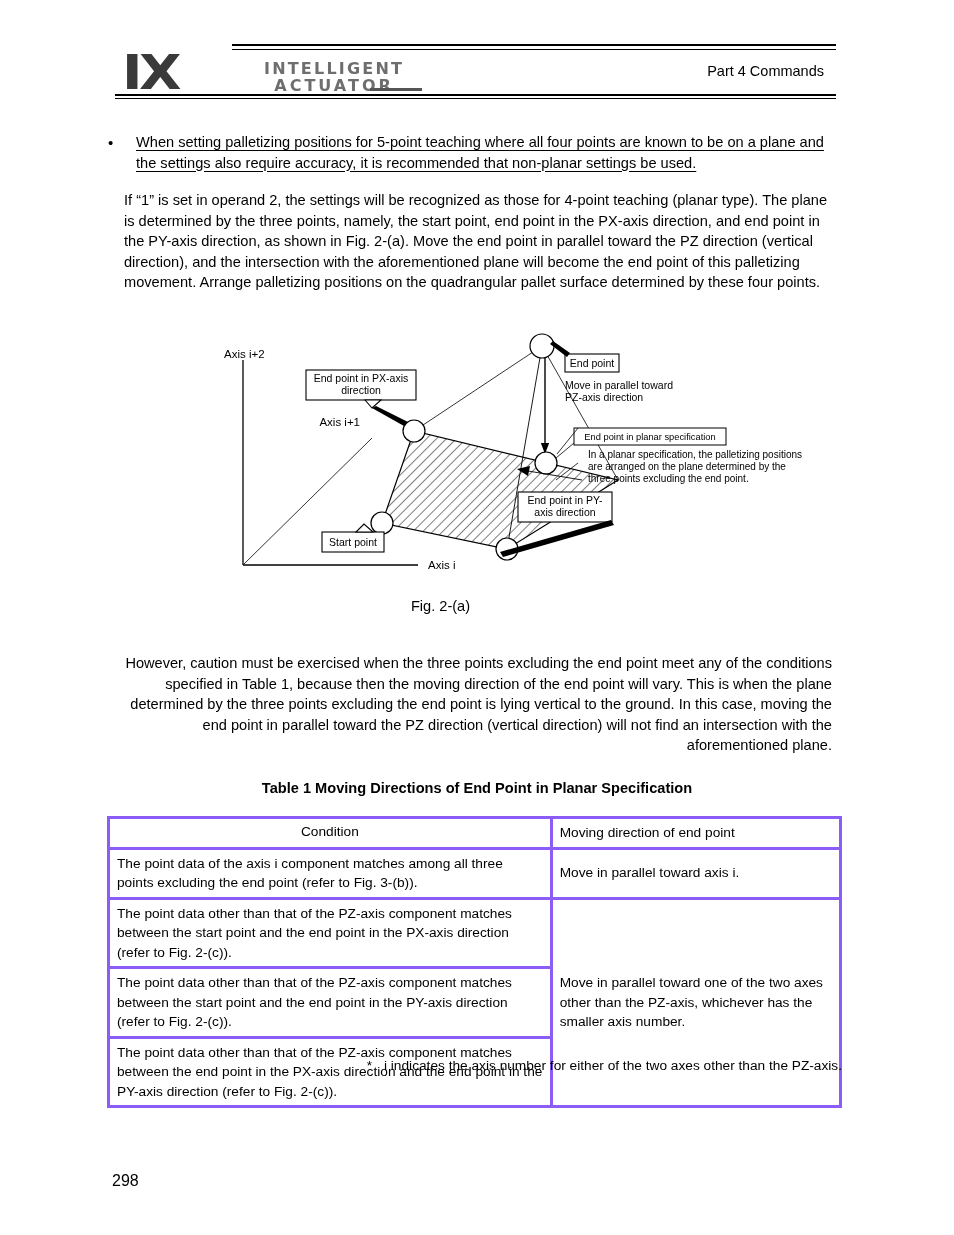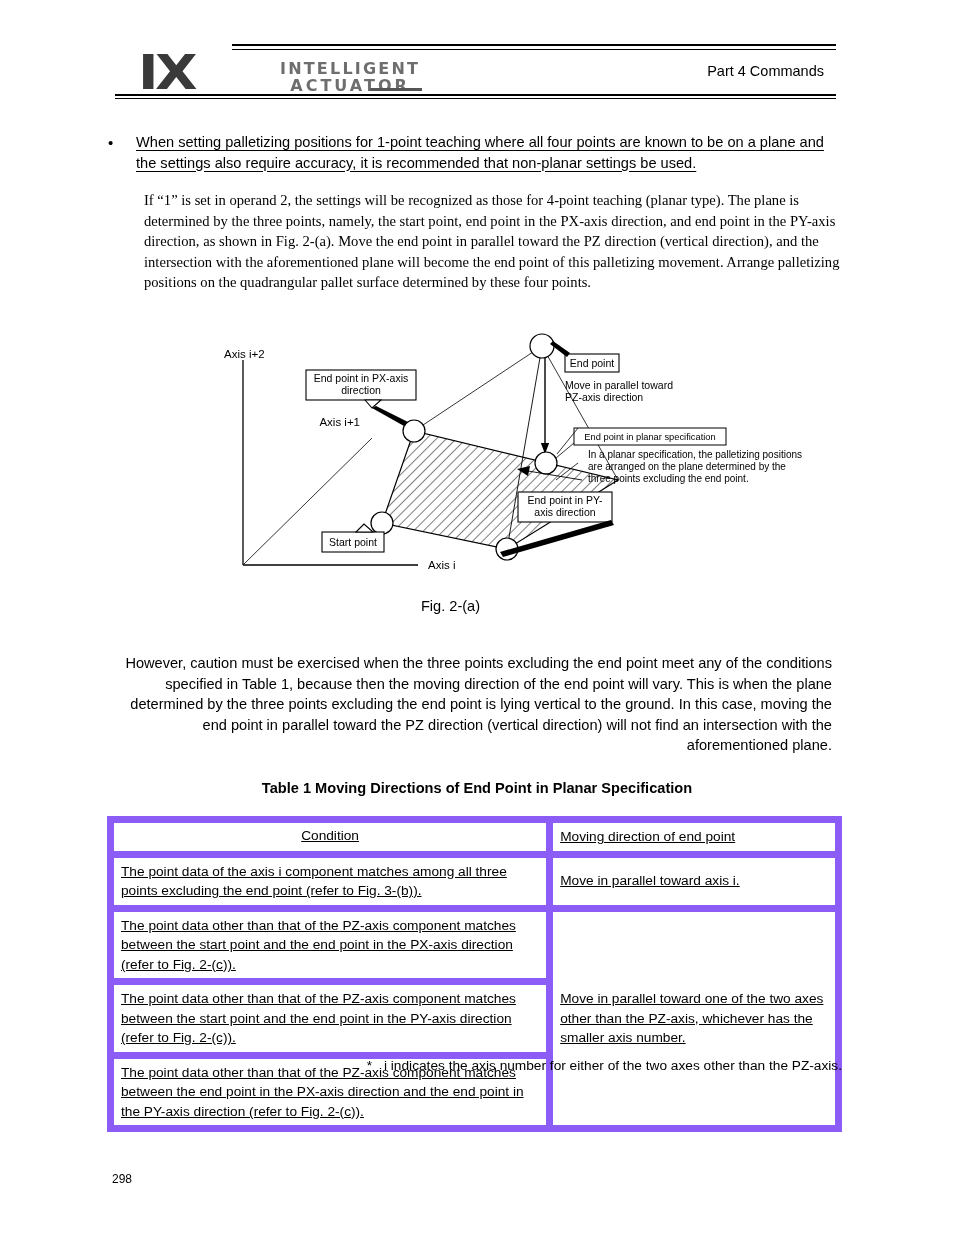--- a/index.html
+++ b/index.html
@@ -26,21 +26,20 @@
     top: 0;
     width: 954px;
     height: 112px;
   }
   .logo-block {
     position: absolute;
     left: 122px;
     top: 48px;
     width: 270px;
     height: 52px;
-    margin-left: 16px;
   }
   .logo-ix {
     position: absolute;
     left: 0;
     top: 0;
     font-family: "DejaVu Sans", sans-serif;
     font-weight: bold;
     font-size: 48px;
     letter-spacing: -3px;
     color: #3a3a3a;
@@ -132,39 +131,38 @@
     text-decoration: underline;
     text-underline-offset: 3px;
   }
 
   .para {
     position: absolute;
     font-size: 14.6px;
     line-height: 20.5px;
     color: #000;
   }
-  .para-1 { left: 144px; top: 190px; width: 712px; font-family: Liberation Serif, serif; }
+  .para-1 { left: 124px; top: 190px; width: 712px; }
   .para-2 { left: 120px; top: 653px; width: 712px; text-align: right; }
 
   
   .figure-wrap {
     position: absolute;
     left: 0;
     top: 330px;
     width: 954px;
     height: 260px;
   }
   .fig-caption {
     position: absolute;
     left: 0;
     top: 598px;
     width: 881px;
     text-align: center;
     font-size: 14.6px;
-    padding-left: 10px;
   }
 
   
   .table-title {
     position: absolute;
     left: 0;
     top: 780px;
     width: 954px;
     text-align: center;
     font-size: 14.6px;
@@ -172,27 +170,26 @@
   }
   table.t1 {
     position: absolute;
     left: 107px;
     top: 816px;
     width: 735px;
     border-collapse: collapse;
     font-size: 13.7px;
   }
   table.t1 td, table.t1 th {
-    border: 7px solid #8b5cf6;
+    border: 3px solid #8b5cf6;
     padding: 4px 7px;
     vertical-align: top;
     font-weight: normal;
     text-align: left;
     line-height: 19.5px;
-    text-decoration: underline;
   }
   table.t1 th.c-head {
     text-align: center;
     padding: 3px 7px;
   }
   table.t1 td.mid {
     vertical-align: middle;
   }
   .col-a { width: 449px; }
   .col-b { width: 286px; margin-left: 48px; }
@@ -206,21 +203,21 @@
     padding-right: 112px;
     box-sizing: border-box;
     font-size: 13.7px;
   }
   .table-note .star { margin-right: 12px; }
 
   .page-num {
     position: absolute;
     left: 112px;
     top: 1172px;
-    font-size: 12px;
+    font-size: 16px;
   }
 </style>
 </head>
 <body>
 
 <div class="page">
 
   <div class="header">
     <div class="hdr-rule-top"></div>
     <div class="hdr-rule-top2"></div>
@@ -235,21 +232,21 @@
     <div class="logo-dash"></div>
 
     <div class="hdr-title">Part 4 Commands</div>
 
     <div class="hdr-rule-bot"></div>
     <div class="hdr-rule-bot2"></div>
   </div>
 
   <div class="bullet-block">
     <span class="bullet-marker">•</span>
-    <div class="bullet-text">When setting palletizing positions for 1-point teaching where all four points are known to be on a plane and the settings also require accuracy, it is recommended that non-planar settings be used.</div>
+    <div class="bullet-text">When setting palletizing positions for 5-point teaching where all four points are known to be on a plane and the settings also require accuracy, it is recommended that non-planar settings be used.</div>
   </div>
 
   <div class="para para-1">If “1” is set in operand 2, the settings will be recognized as those for 4-point teaching (planar type). The plane is determined by the three points, namely, the start point, end point in the PX-axis direction, and end point in the PY-axis direction, as shown in Fig. 2-(a). Move the end point in parallel toward the PZ direction (vertical direction), and the intersection with the aforementioned plane will become the end point of this palletizing movement. Arrange palletizing positions on the quadrangular pallet surface determined by these four points.</div>
 
   <div class="figure-wrap">
     <svg width="954" height="260" viewBox="0 0 954 260">
       <defs>
         <pattern id="hatch" width="7" height="7" patternTransform="rotate(45)" patternUnits="userSpaceOnUse">
           <line x1="0" y1="0" x2="0" y2="7" stroke="#000" stroke-width="1"></line>
         </pattern>

